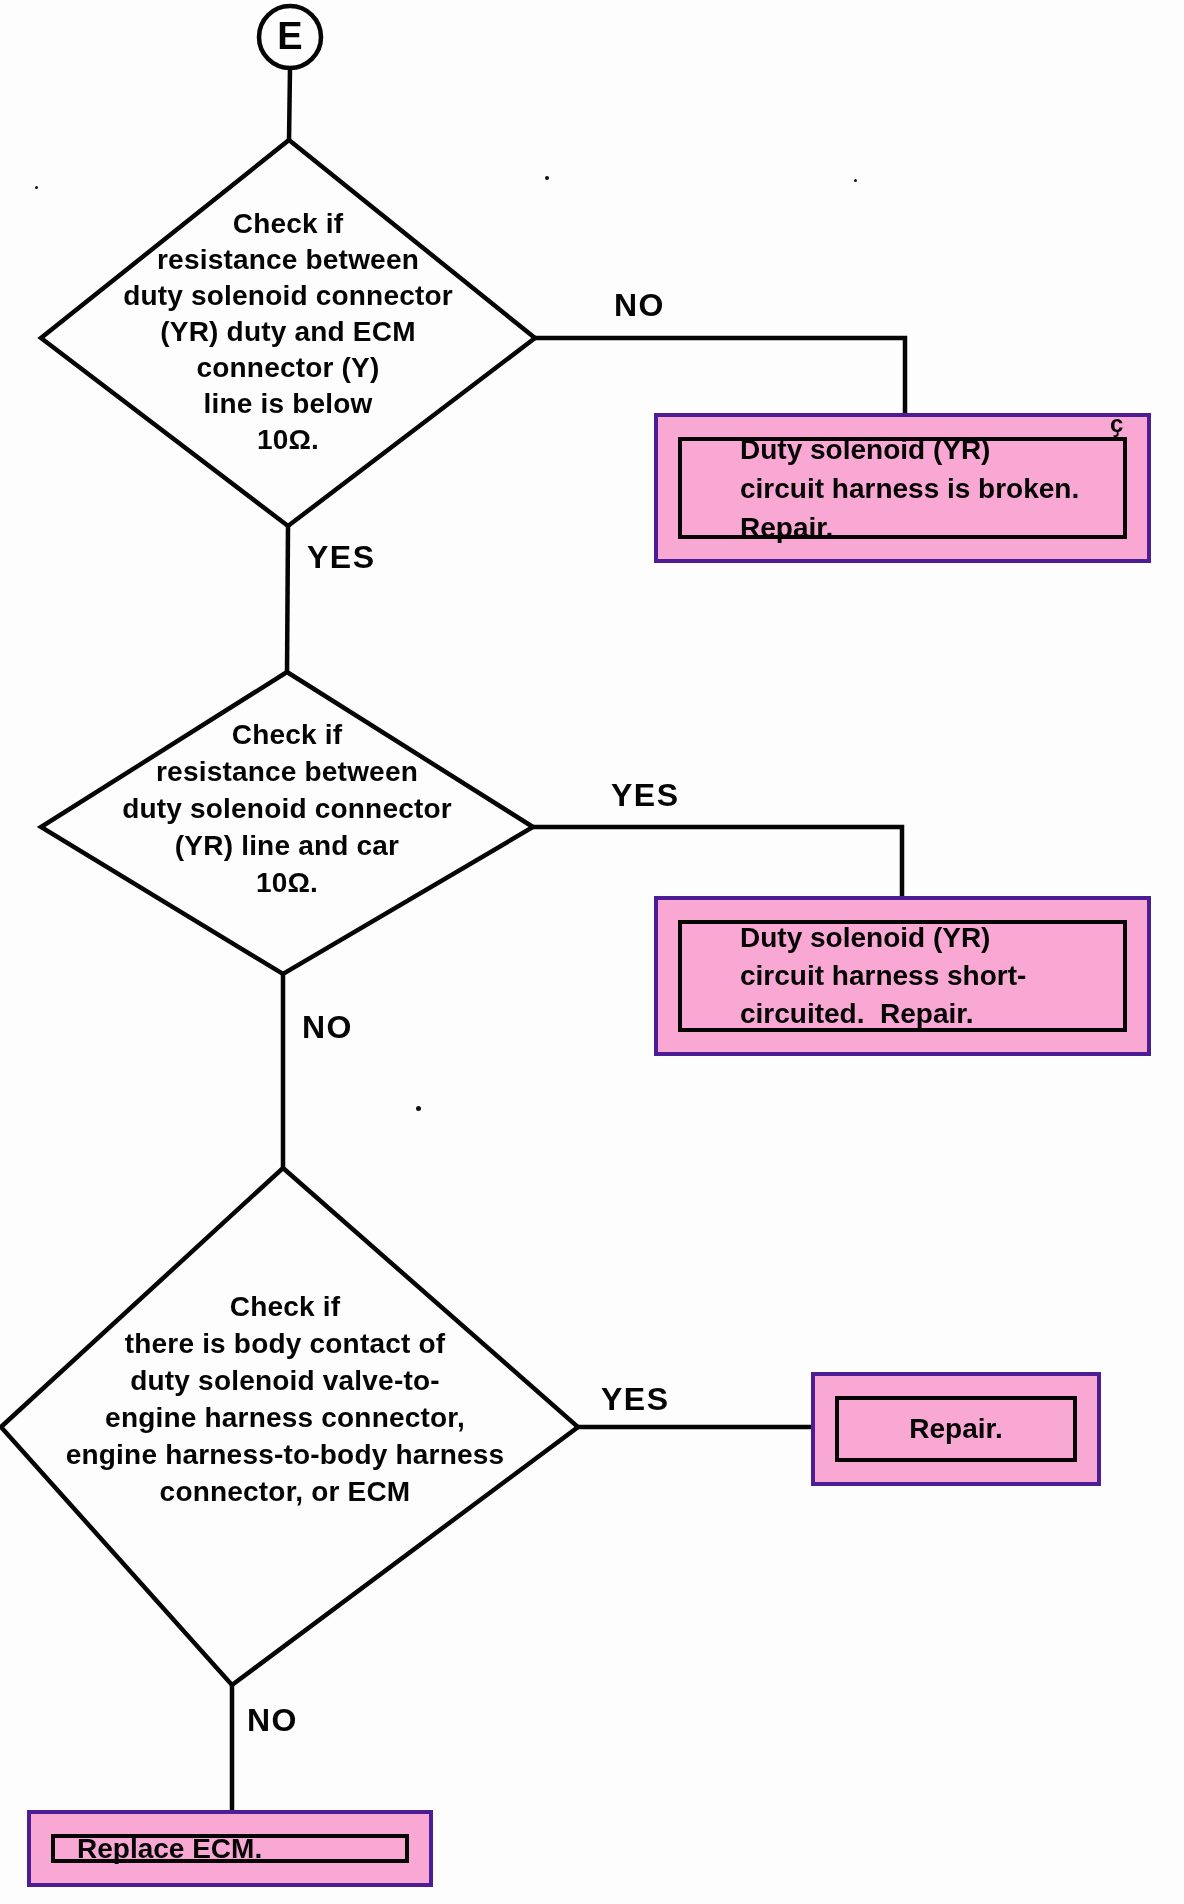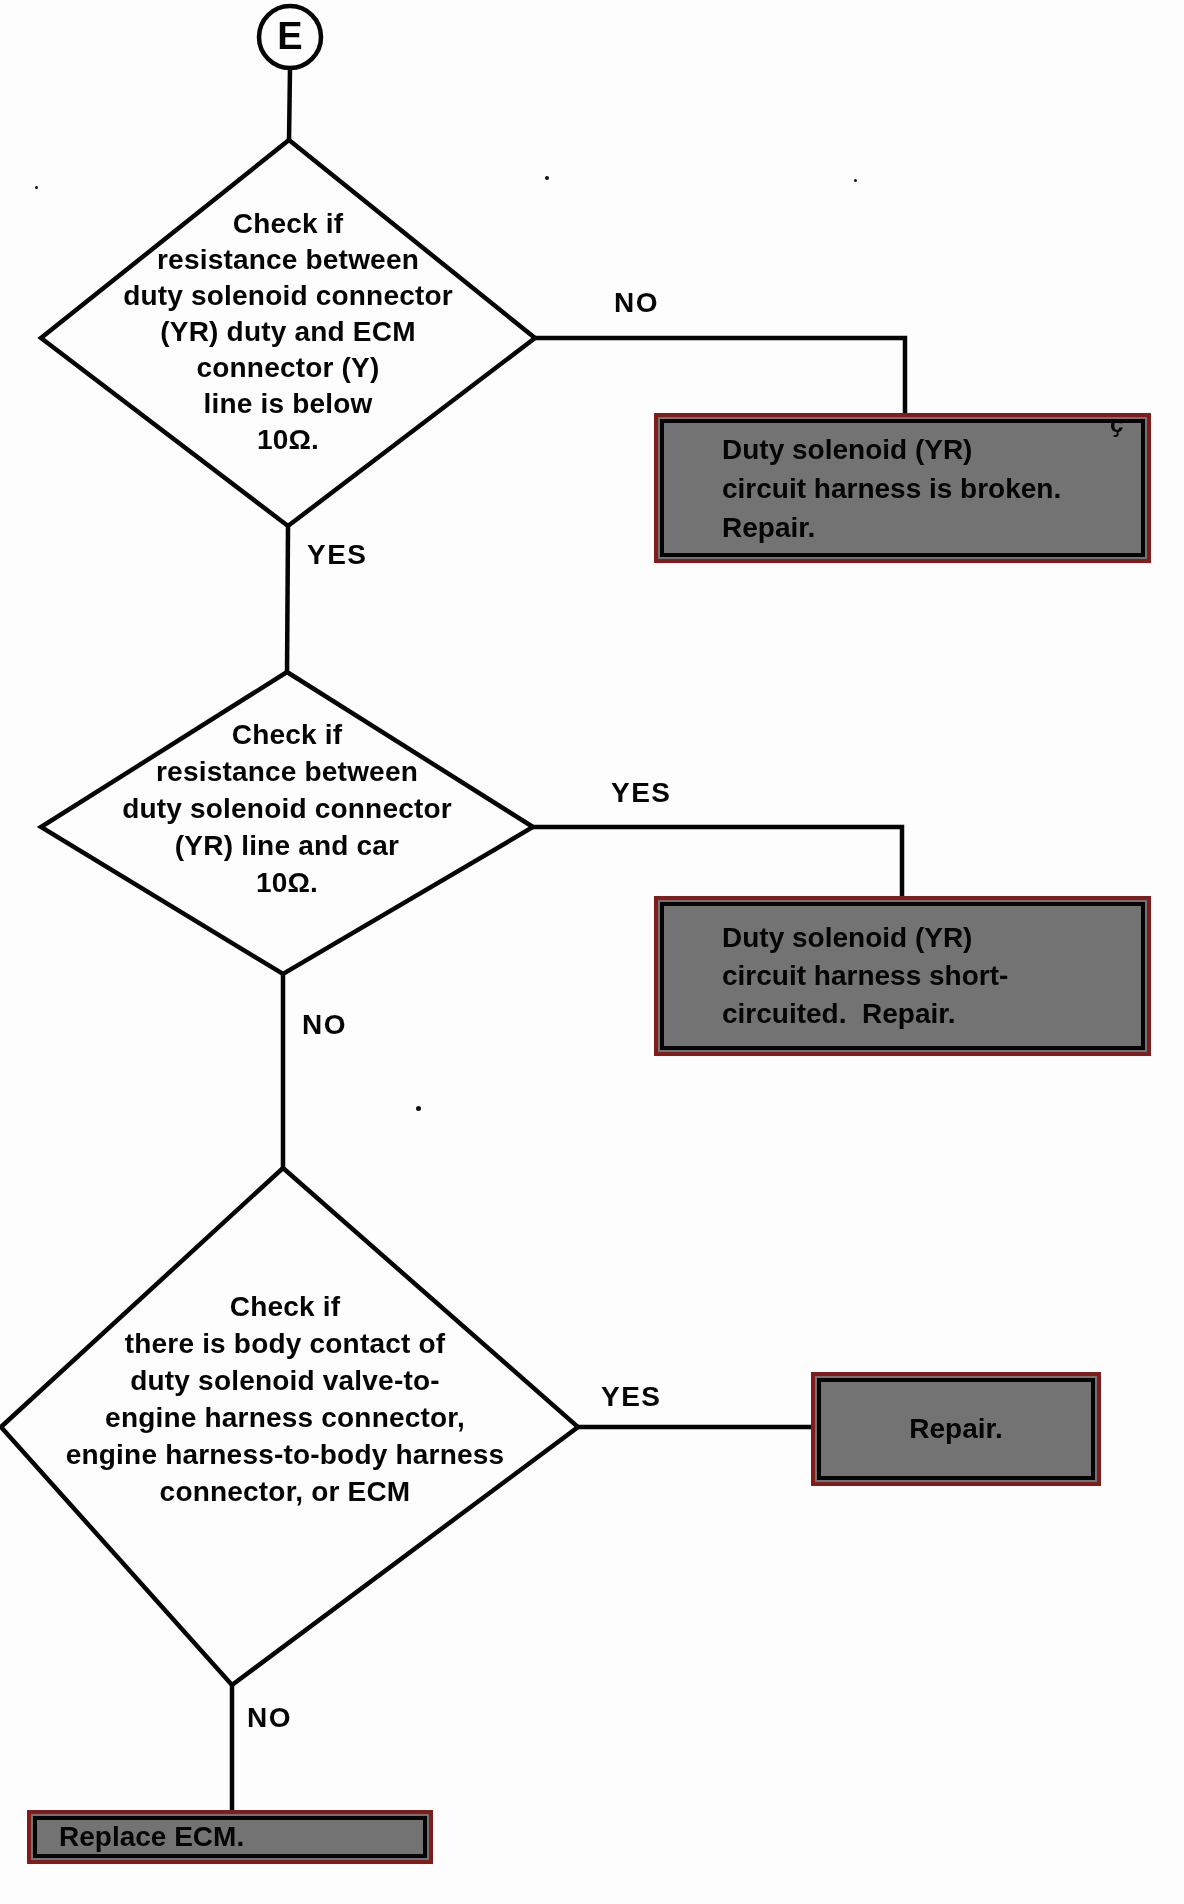--- a/index.html
+++ b/index.html
@@ -3,23 +3,23 @@
 <meta charset="utf-8">
 <style>
   html,body{margin:0;padding:0;background:#e8e8e8;}
   .page{
     position:relative;width:1184px;height:1904px;background:#fdfdfd;
     font-family:"Liberation Sans","DejaVu Sans",sans-serif;color:#050505;
     overflow:hidden;
   }
   svg.wires{position:absolute;left:0;top:0;}
   .dtext{position:absolute;text-align:center;font-weight:700;font-size:28px;letter-spacing:.2px;}
-  .lab{position:absolute;font-weight:700;font-size:28px;letter-spacing:1.5px;}
+  .lab{position:absolute;font-weight:700;font-size:32px;letter-spacing:1.5px;}
   .elab{position:absolute;font-weight:700;font-size:38px;text-align:center;}
-  .obox{position:absolute;border:4px solid #7f1d1d;padding:2px;box-sizing:border-box;background:#737373;}
+  .obox{position:absolute;border:4px solid #4c1d95;padding:20px;box-sizing:border-box;background:#f9a8d4;}
   .ibox{border:4px solid #050505;width:100%;height:100%;box-sizing:border-box;
         display:flex;flex-direction:column;justify-content:center;}
   .bl{font-weight:700;font-size:28px;white-space:pre;}
   .padL .bl{padding-left:58px;}
   .padS .bl{padding-left:22px;}
   .ctr{align-items:center;}
   .dot{position:absolute;background:#111;border-radius:50%;}
   .artifact{position:absolute;font-size:24px;font-weight:700;}
 </style>
 </head>
@@ -95,21 +95,21 @@
 
   <div class="lab" style="left:601px;top:1381px;">YES</div>
   <div class="lab" style="left:247px;top:1702px;">NO</div>
 
   <div class="obox" style="left:811px;top:1372px;width:290px;height:114px;">
     <div class="ibox ctr">
       <div class="bl">Repair.</div>
     </div>
   </div>
 
-  <div class="obox" style="left:27px;top:1810px;width:406px;height:54px;">
+  <div class="obox" style="left:27px;top:1810px;width:406px;height:77px;">
     <div class="ibox padS">
       <div class="bl">Replace ECM.</div>
     </div>
   </div>
 
   <div class="dot" style="left:545px;top:176px;width:4px;height:4px;"></div>
   <div class="dot" style="left:854px;top:179px;width:3px;height:3px;"></div>
   <div class="dot" style="left:35px;top:186px;width:3px;height:3px;"></div>
   <div class="dot" style="left:416px;top:1106px;width:5px;height:5px;"></div>
 

